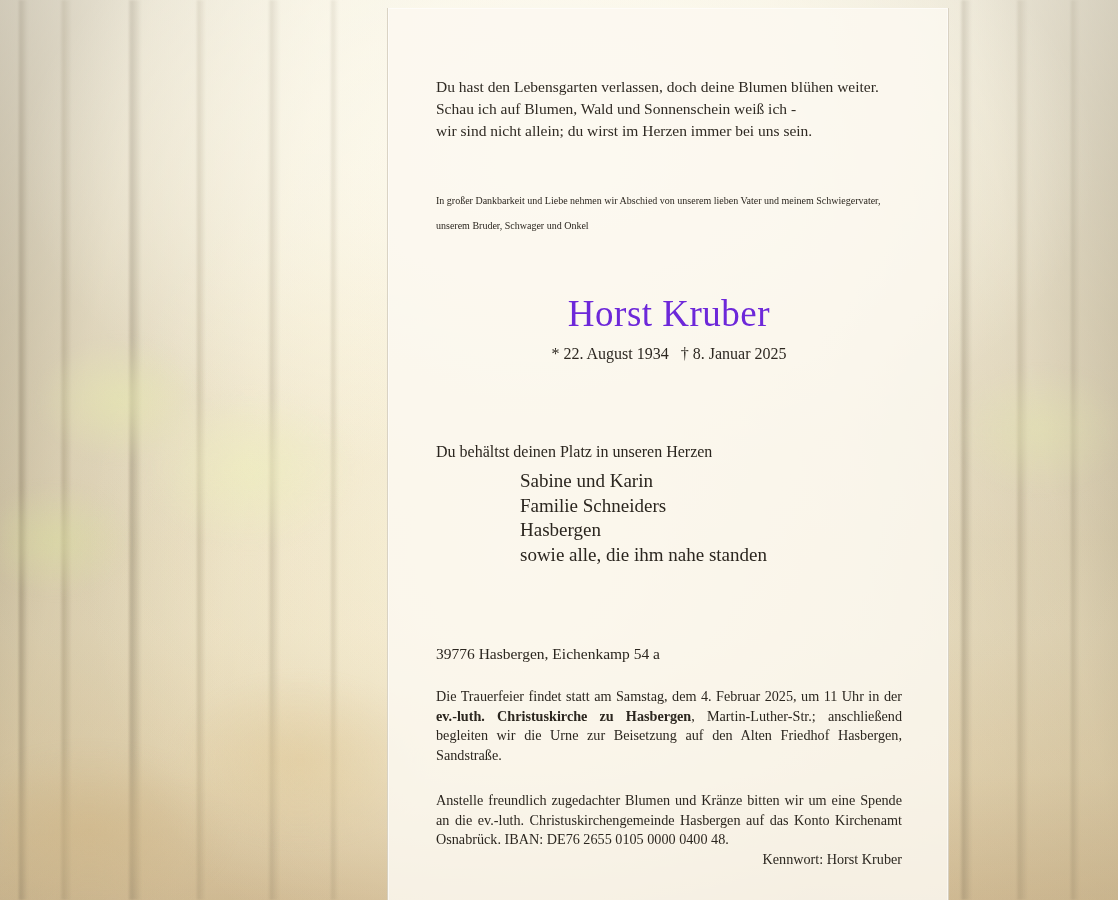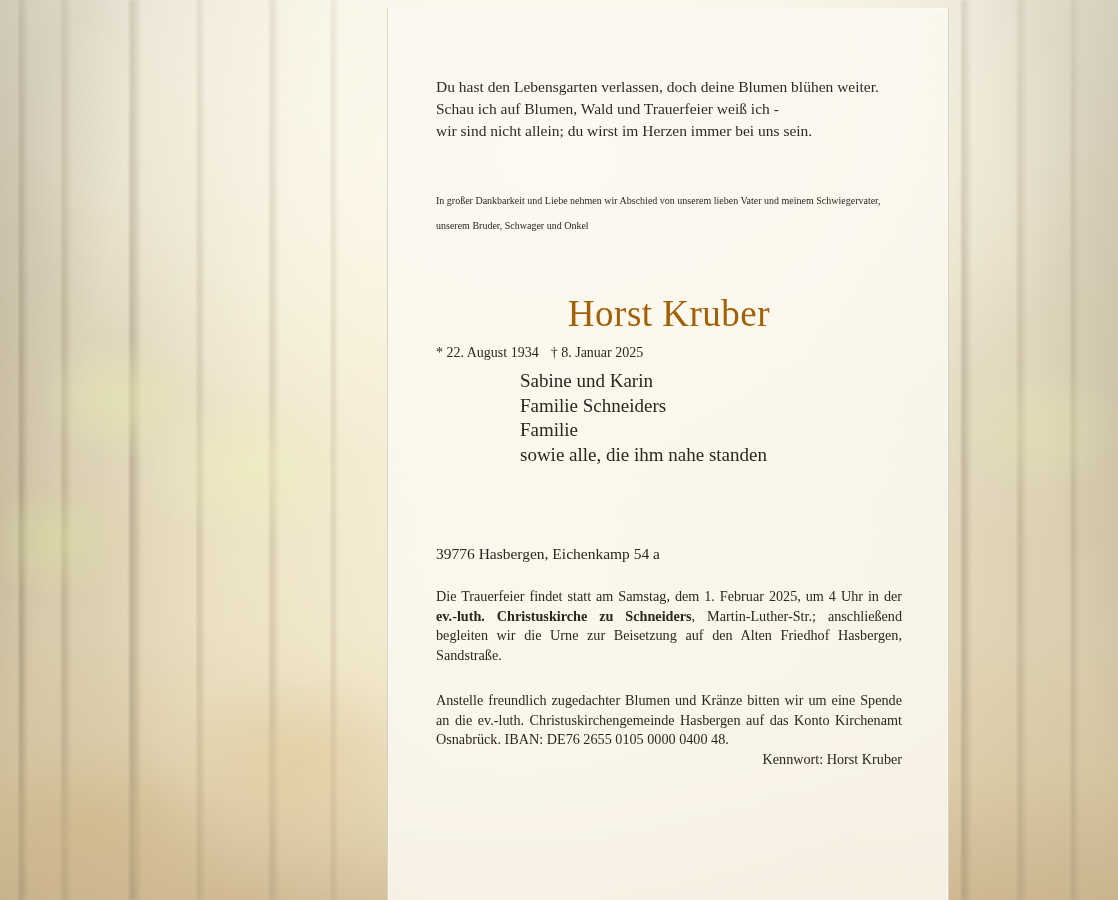--- a/index.html
+++ b/index.html
@@ -113,26 +113,27 @@
     font-size: 10px;
     line-height: 25px;
     color: #2b261f;
   }
 
   .name {
     margin-top: 54px;
     text-align: center;
     font-size: 37px;
     letter-spacing: 0.5px;
-    color: #a16207;
+    color: #6d28d9;
     font-weight: 400;
   }
   .dates {
     margin-top: 10px;
-    font-size: 14px;
+    text-align: center;
+    font-size: 16px;
     color: #2d2821;
   }
   .dates .sep { display: inline-block; width: 12px; }
 
   .keep {
     margin-top: 80px;
     font-size: 16px;
     color: #2b261f;
   }
 
@@ -169,44 +170,45 @@
   <div class="bg-trunks-left"></div>
   <div class="bg-trunks-right"></div>
   <div class="bg-foliage"></div>
   <div class="bg-haze"></div>
 
   <div class="card">
     <div class="card-inner">
 
       <div class="verse">
         <div>Du hast den Lebensgarten verlassen, doch deine Blumen blühen weiter.</div>
-        <div>Schau ich auf Blumen, Wald und Trauerfeier weiß ich -</div>
+        <div>Schau ich auf Blumen, Wald und Sonnenschein weiß ich -</div>
         <div>wir sind nicht allein; du wirst im Herzen immer bei uns sein.</div>
       </div>
 
       <div class="intro">In großer Dankbarkeit und Liebe nehmen wir Abschied von unserem lieben Vater und meinem Schwiegervater, unserem Bruder, Schwager und Onkel</div>
 
       <div class="name">Horst Kruber</div>
 
       <div class="dates">
         <span>* 22. August 1934</span><span class="sep"></span><span>† 8. Januar 2025</span>
       </div>
 
+      <div class="keep">Du behältst deinen Platz in unseren Herzen</div>
 
       <div class="family">
         <div>Sabine und Karin</div>
         <div>Familie Schneiders</div>
-        <div>Familie</div>
+        <div>Hasbergen</div>
         <div>sowie alle, die ihm nahe standen</div>
       </div>
 
       <div class="address">39776 Hasbergen, Eichenkamp 54 a</div>
 
       <div class="para">
-        <span>Die Trauerfeier findet statt am Samstag, dem 1. Februar 2025, um 4 Uhr in der </span><b>ev.-luth. Christuskirche zu Schneiders</b><span>, Martin-Luther-Str.; anschließend begleiten wir die Urne zur Beisetzung auf den Alten Friedhof Hasbergen, Sandstraße.</span>
+        <span>Die Trauerfeier findet statt am Samstag, dem 4. Februar 2025, um 11 Uhr in der </span><b>ev.-luth. Christuskirche zu Hasbergen</b><span>, Martin-Luther-Str.; anschließend begleiten wir die Urne zur Beisetzung auf den Alten Friedhof Hasbergen, Sandstraße.</span>
       </div>
 
       <div class="para second">
         <span>Anstelle freundlich zugedachter Blumen und Kränze bitten wir um eine Spende an die ev.-luth. Christuskirchengemeinde Hasbergen auf das Konto Kirchenamt Osnabrück. IBAN: DE76 2655 0105 0000 0400 48.</span>
       </div>
 
       <div class="para" style="margin-top:0;text-align:right;">Kennwort: Horst Kruber</div>
 
     </div>
   </div>

